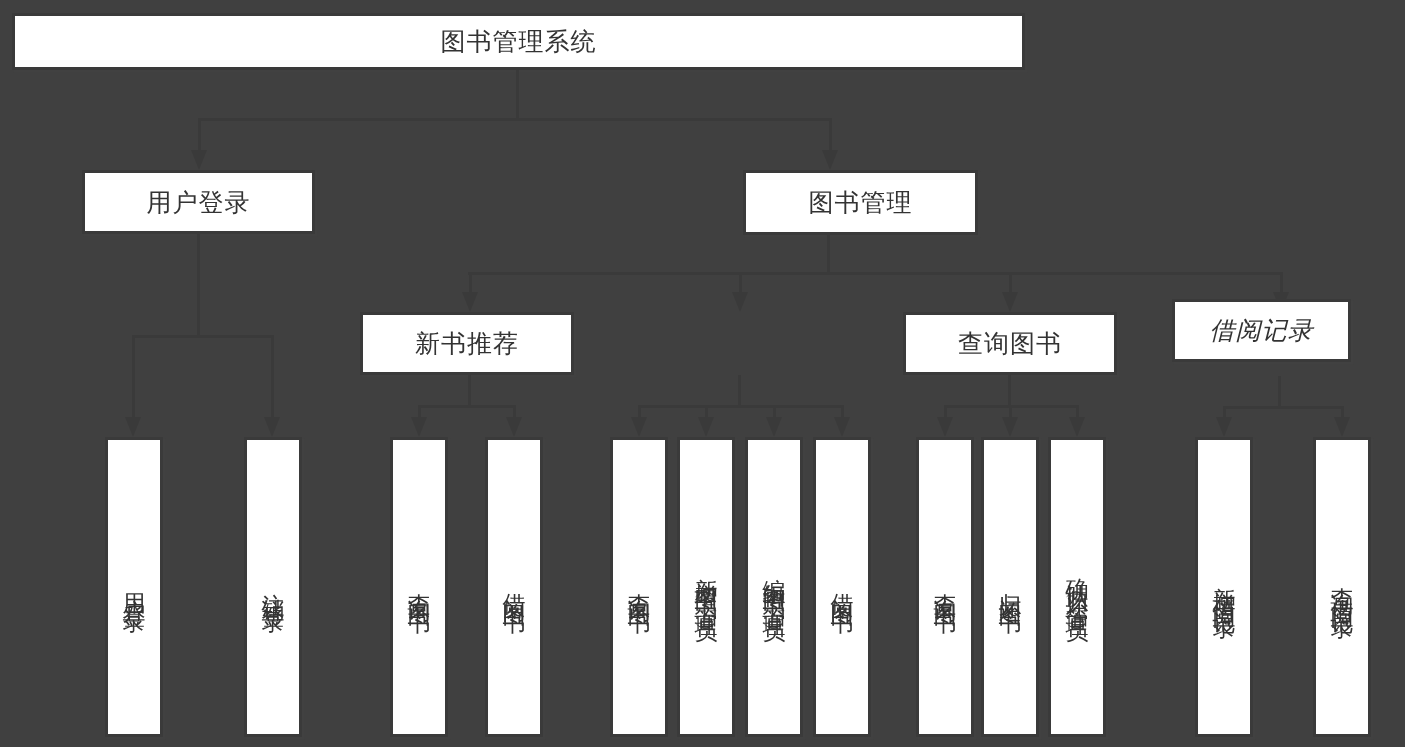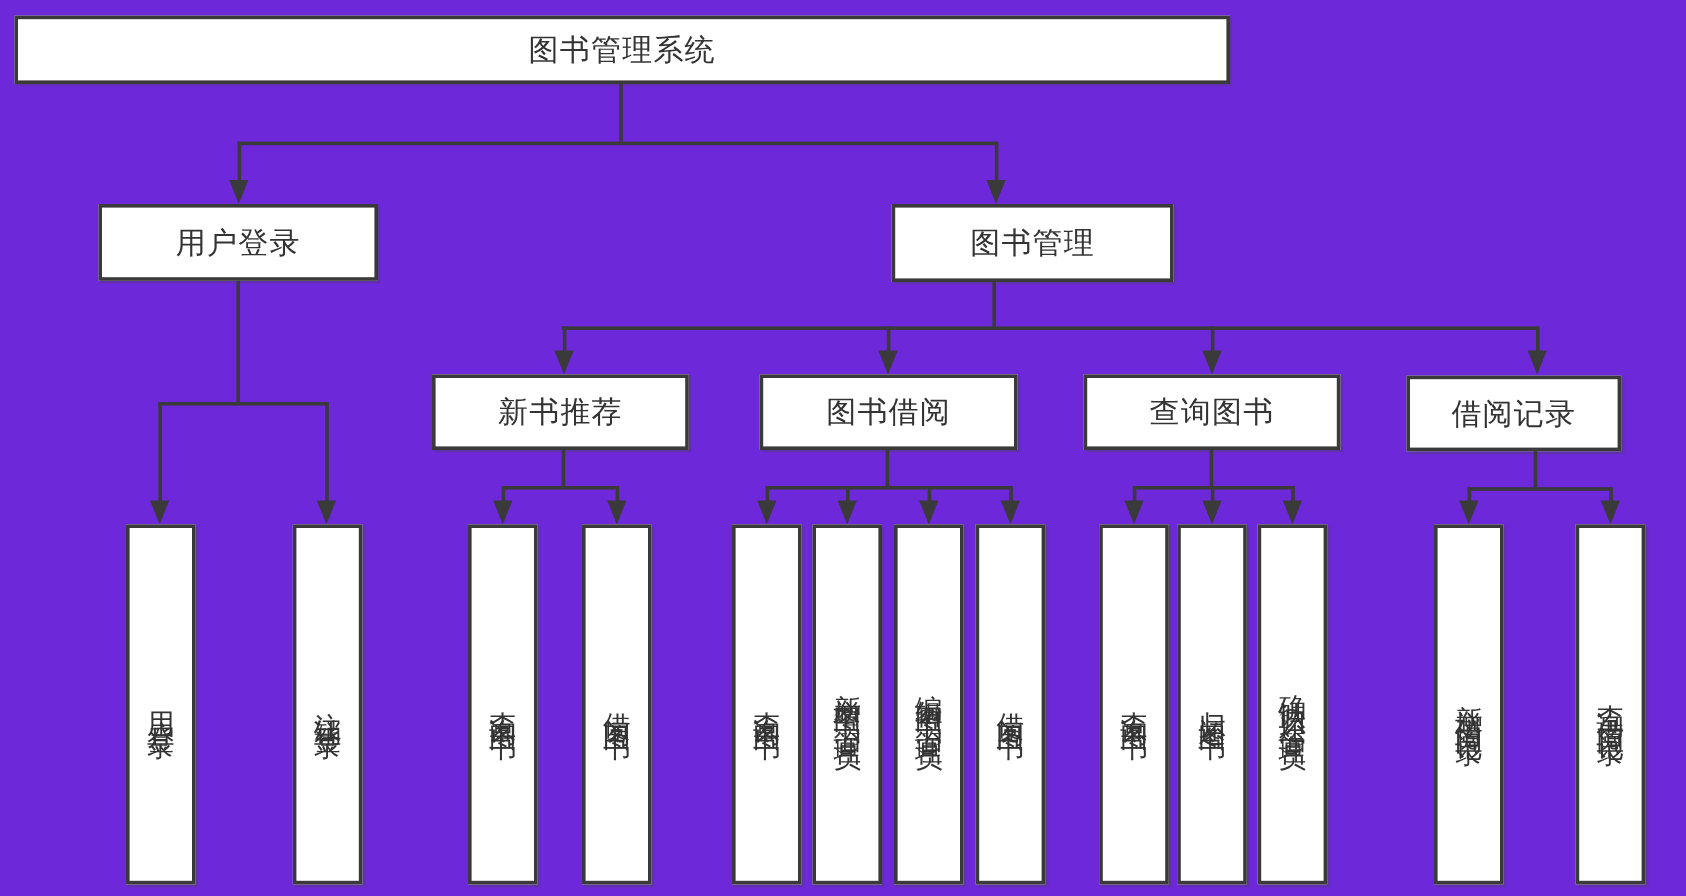--- a/index.html
+++ b/index.html
@@ -1,19 +1,19 @@
 <!DOCTYPE html>
 <html><head>
 <meta charset="utf-8">
 <style>
   html,body{margin:0;padding:0;background:#ffffff;}
   .canvas{
     position:relative;
     width:1405px;height:747px;
-    background:#6d28d9;
+    background:#404040;
     font-family:"Liberation Sans","DejaVu Sans",sans-serif;
     color:#333333;
     overflow:hidden;
   }
   .node{
     position:absolute;
     background:#ffffff;
     border:3px solid #3a3a3a;
     box-shadow:2px 2px 1px rgba(70,70,70,0.35);
     display:flex;align-items:center;justify-content:center;
@@ -86,27 +86,24 @@
   <div class="vline" style="left:827px;top:235px;height:39px;"></div>
   <div class="hline" style="left:468px;top:272px;width:814px;"></div>
   <div class="arrow" style="left:462px;top:272px;height:40px;"></div>
   <div class="arrow" style="left:732px;top:272px;height:40px;"></div>
   <div class="arrow" style="left:1002px;top:272px;height:40px;"></div>
   <div class="arrow" style="left:1273px;top:272px;height:40px;"></div>
 
   <div class="node" style="left:360px;top:312px;width:214px;height:63px;align-items:center;">
     <span>新书推荐</span>
   </div>
-  <div class="node" style="left:633px;top:312px;width:215px;height:63px;">
-    <span>图书借阅</span>
-  </div>
   <div class="node" style="left:903px;top:312px;width:214px;height:63px;">
     <span>查询图书</span>
   </div>
-  <div class="node" style="left:1172px;top:313px;width:179px;height:63px;">
+  <div class="node" style="left:1172px;top:299px;width:179px;height:63px;font-style:italic;">
     <span>借阅记录</span>
   </div>
 
   <div class="vline" style="left:468px;top:375px;height:32px;"></div>
   <div class="hline" style="left:419px;top:405px;width:96px;"></div>
   <div class="arrow" style="left:411px;top:405px;height:32px;"></div>
   <div class="arrow" style="left:506px;top:405px;height:32px;"></div>
 
   <div class="vline" style="left:738px;top:375px;height:32px;"></div>
   <div class="hline" style="left:638px;top:405px;width:205px;"></div>

